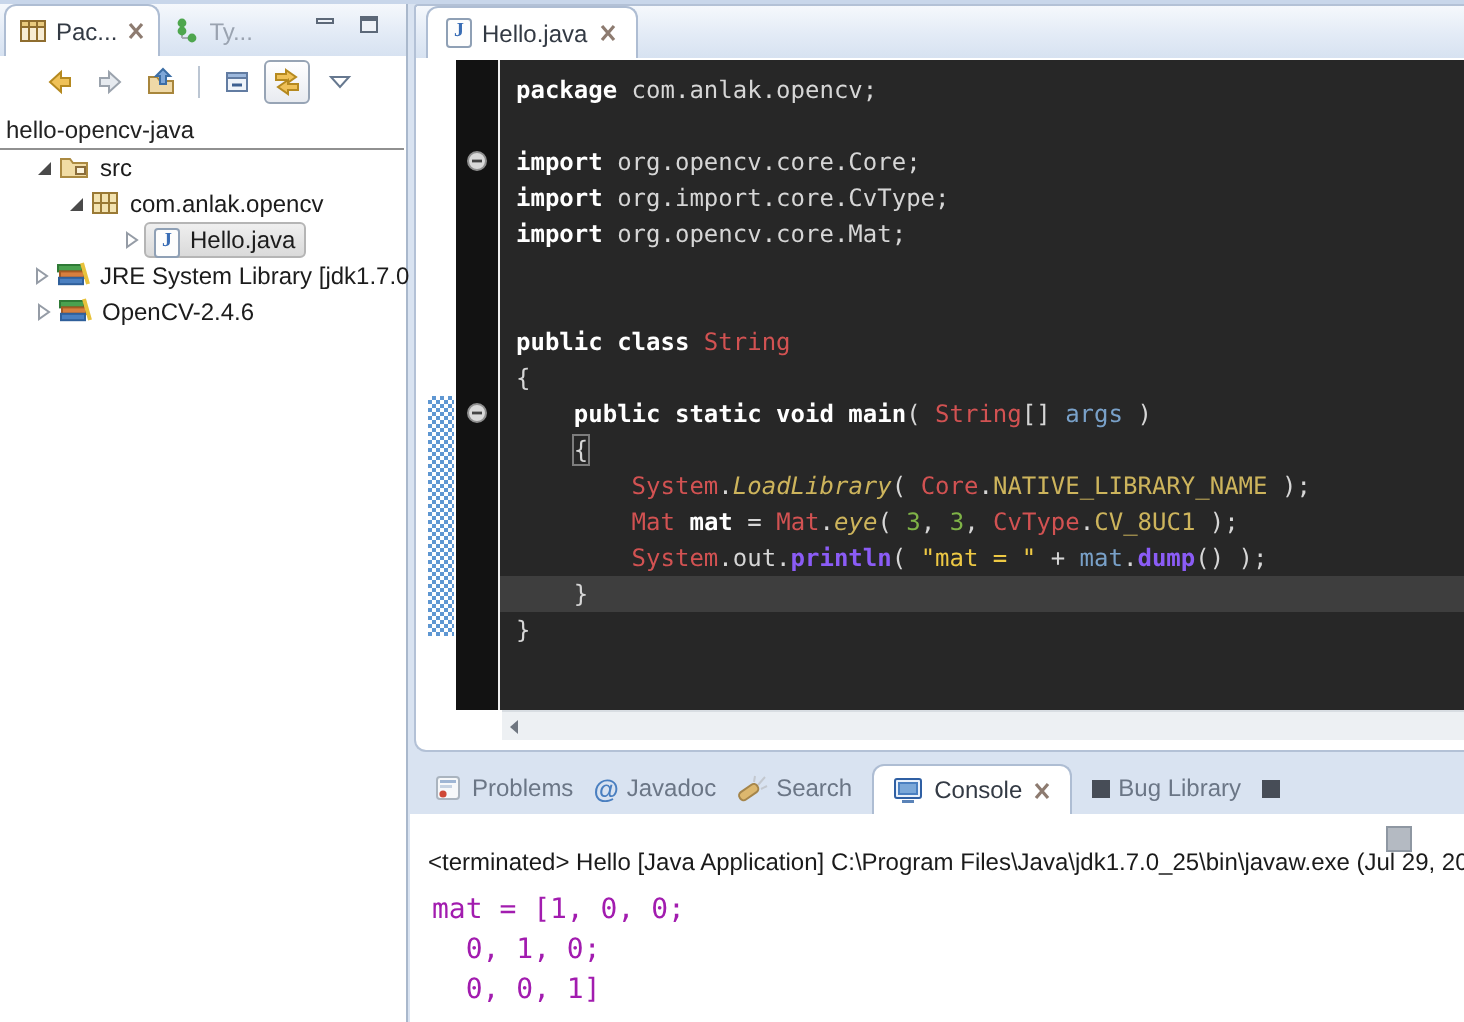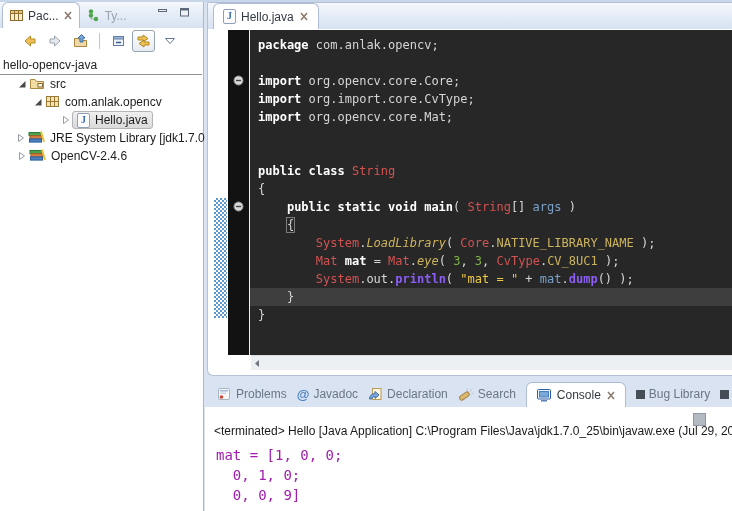--- a/index.html
+++ b/index.html
@@ -349,29 +349,20 @@
           <span class="tab-label">Problems</span>
         </div>
         <div class="btab">
           <span class="icon">
             <span class="icn-at">@</span>
           </span>
           <span class="tab-label">Javadoc</span>
         </div>
         <div class="btab">
           <span class="icon">
-            <svg width="15" height="14">
-              <rect x="4.5" y="1.5" width="8.5" height="11" fill="#fdf6e3" stroke="#b89b55"></rect>
-              <path d="M1.5 12 A5.5 5.5 0 0 1 7 6.5 L7 4.5 L11 8 L7 11.5 L7 9.5 A3.5 3.5 0 0 0 3.5 12 Z" fill="#7ea7d8" stroke="#3c6ea5"></path>
-            </svg>
-          </span>
-          <span class="tab-label">Declaration</span>
-        </div>
-        <div class="btab">
-          <span class="icon">
             <svg width="16" height="15">
               <path d="M11 5.5 L14.5 1.5 M12.5 7.5 L15.5 6 M9 4 L9.5 1" stroke="#c3c8cf"></path>
               <rect x="1" y="7" width="10.5" height="4.5" rx="2" transform="rotate(-35 6 9)" fill="#dcb76e" stroke="#a5854a"></rect>
             </svg>
           </span>
           <span class="tab-label">Search</span>
         </div>
         <div class="btab active">
           <span class="icon">
             <svg width="16" height="14">
@@ -395,17 +386,17 @@
         </div>
         <div class="btab">
           <span class="icon">
             <span class="icn-plug"></span>
           </span>
         </div>
       </div>
     <div id="console-content">
       <div id="console-toolbar-btn"></div>
       <div id="console-status">&lt;terminated&gt; Hello [Java Application] C:\Program Files\Java\jdk1.7.0_25\bin\javaw.exe (Jul 29, 20</div>
-      <div id="console-output"><div>mat = [1, 0, 0;</div><div>  0, 1, 0;</div><div>  0, 0, 9]</div></div>
+      <div id="console-output"><div>mat = [1, 0, 0;</div><div>  0, 1, 0;</div><div>  0, 0, 1]</div></div>
     </div>
   </div>
 
 </div>
 
 </body></html>

